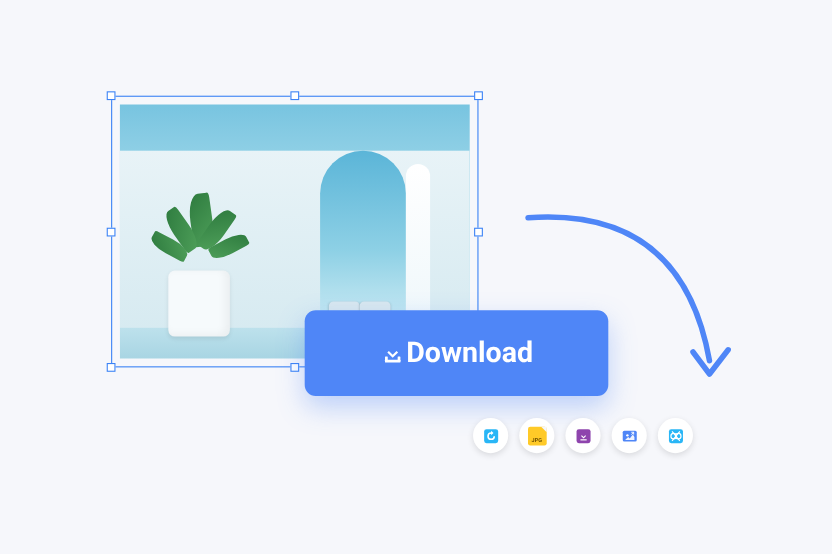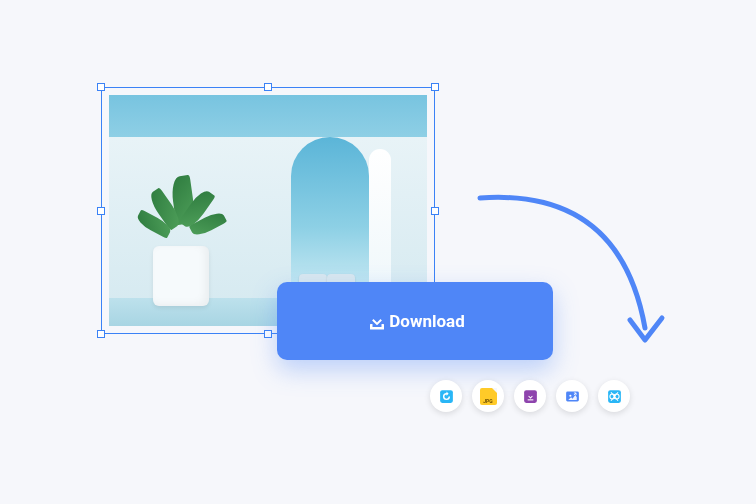--- a/index.html
+++ b/index.html
@@ -116,21 +116,21 @@
     top: 282px;
     width: 276px;
     height: 78px;
     background: #4f86f7;
     border-radius: 10px;
     display: flex;
     align-items: center;
     justify-content: center;
     gap: 0;
     color: #fff;
-    font-size: 17px;
+    font-size: 26px;
     font-weight: 700;
     box-shadow: 0 10px 24px rgba(79,134,247,0.35);
     cursor: pointer;
   }
   .dl-icon { width: 24px; height: 24px; }
   .arrow {
     position: absolute;
     left: 470px;
     top: 178px;
     width: 210px;

